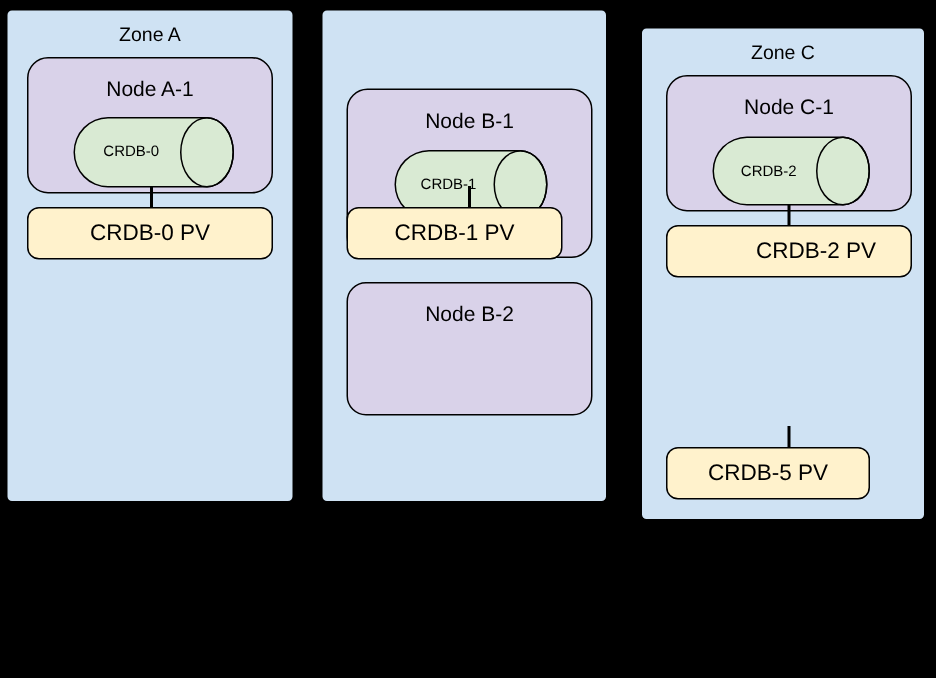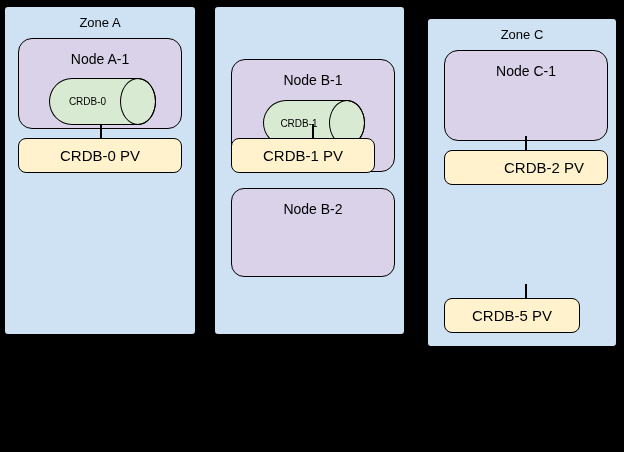--- a/index.html
+++ b/index.html
@@ -119,20 +119,23 @@
     <div class="node" style="left:16px; top:181px; width:164px; height:89px;border-radius:13px;">
       <div class="node-title">Node B-2</div>
     </div>
   </div>
 
   <div class="zone" style="left:426px; top:17px; width:192px; height:331px;">
     <div class="zone-title">Zone C</div>
 
     <div class="node" style="left:16px; top:31px; width:164px; height:91px;">
       <div class="node-title">Node C-1</div>
+      <div class="cyl" style="left:30px; top:40px; width:105px; height:46px;">
+        <span class="cyl-label">CRDB-2</span>
+      </div>
     </div>
 
     <div class="connector" style="left:97px; top:117px; height:14px;"></div>
 
     <div class="pv" style="left:16px; top:131px; width:164px; height:35px;padding-left:36px;">
       <span>CRDB-2 PV</span>
     </div>
 
 
     <div class="connector" style="left:97px; top:265px; height:14px;"></div>

